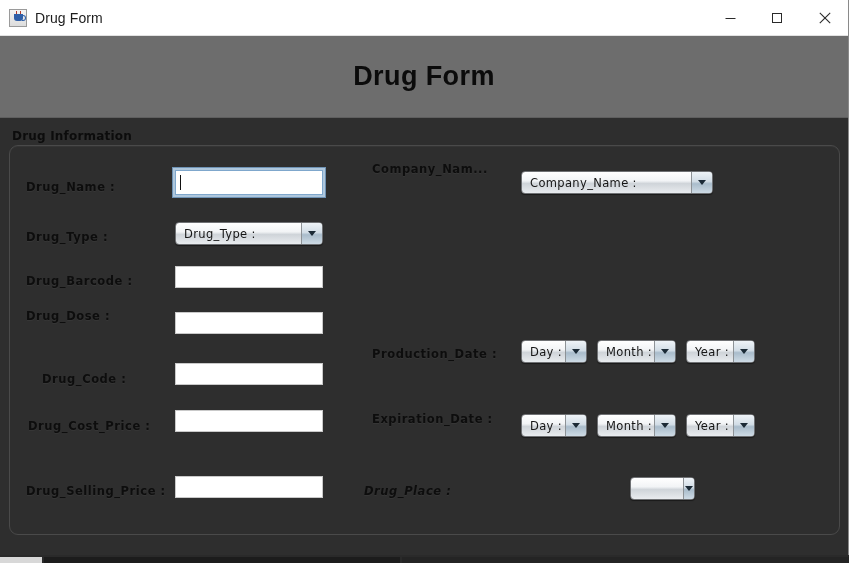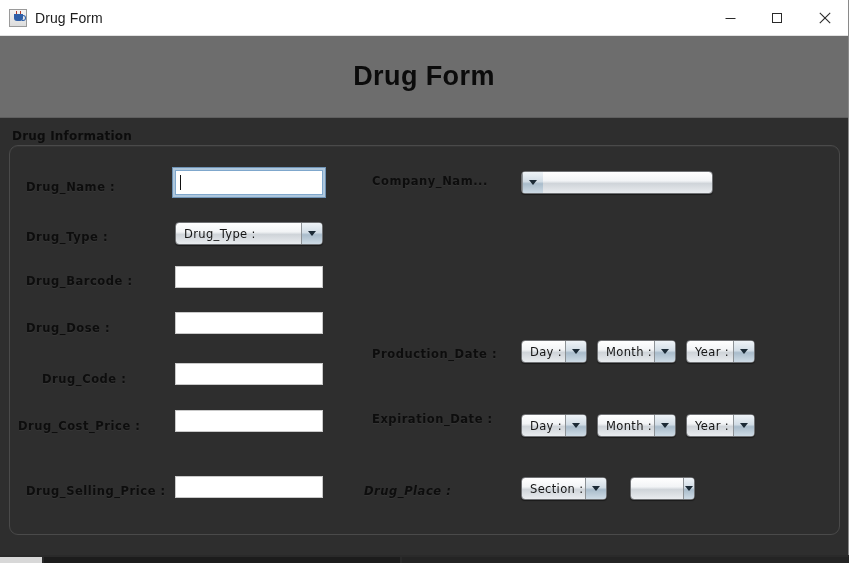--- a/index.html
+++ b/index.html
@@ -297,34 +297,35 @@
       <div class="combo" style="left:175px; top:104px; width:148px;">
         <span class="combo-text">Drug_Type :</span>
         <span class="combo-arrow">
             <i></i>
           </span>
       </div>
 
       <div class="field-label" style="left:26px; top:156px;">Drug_Barcode  :</div>
       <input class="text-input" style="left: 175px; top: 148px; width: 148px; height: 22px;" value="">
 
-      <div class="field-label" style="left:26px; top:203px;text-align:right;">Drug_Dose :</div>
+      <div class="field-label" style="left:26px; top:191px;text-align:right;">Drug_Dose :</div>
       <input class="text-input" style="left: 175px; top: 194px; width: 148px; height: 22px;" value="">
 
       <div class="field-label" style="left:42px; top:254px;">Drug_Code :</div>
       <input class="text-input" style="left: 175px; top: 245px; width: 148px; height: 22px;" value="">
 
-      <div class="field-label" style="left:18px; top:301px;">Drug_Cost_Price :</div>
+      <div class="field-label" style="left:28px; top:301px;">Drug_Cost_Price :</div>
       <input class="text-input" style="left: 175px; top: 292px; width: 148px; height: 22px;" value="">
 
       <div class="field-label" style="left:26px; top:366px;text-align:center;">Drug_Selling_Price :</div>
       <input class="text-input" style="left: 175px; top: 358px; width: 148px; height: 22px;" value="">
 
-      <div class="field-label" style="left:372px; top:56px;">Company_Nam...</div>
+      <div class="field-label" style="left:372px; top:44px;">Company_Nam...</div>
       <div class="combo" style="left:521px; top:53px; width:192px;">
+        <span class="combo-text">Company_Name :</span>
         <span class="combo-arrow">
             <i></i>
           </span>
       </div>
 
       <div class="field-label" style="left:372px; top:229px;">Production_Date :</div>
       <div class="combo" style="left:521px; top:222px; width:66px;">
         <span class="combo-text">Day :</span>
         <span class="combo-arrow">
             <i></i>
@@ -357,26 +358,20 @@
           </span>
       </div>
       <div class="combo" style="left:686px; top:296px; width:69px;">
         <span class="combo-text">Year :</span>
         <span class="combo-arrow">
             <i></i>
           </span>
       </div>
 
       <div class="field-label" style="left:364px; top:366px;font-style:italic;">Drug_Place :</div>
-      <div class="combo" style="left:521px; top:359px; width:86px;">
-        <span class="combo-text">Section :</span>
-        <span class="combo-arrow">
-            <i></i>
-          </span>
-      </div>
       <div class="combo" style="left:630px; top:359px; width:65px;gap:44px;">
         <span class="combo-text">Pla...</span>
         <span class="combo-arrow">
             <i></i>
           </span>
       </div>
 
     </div>
   </div>
 

